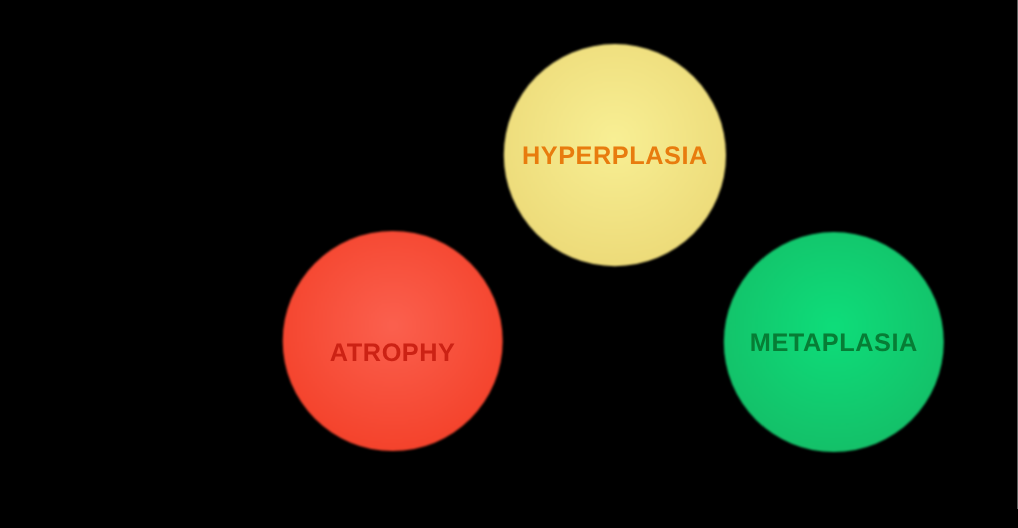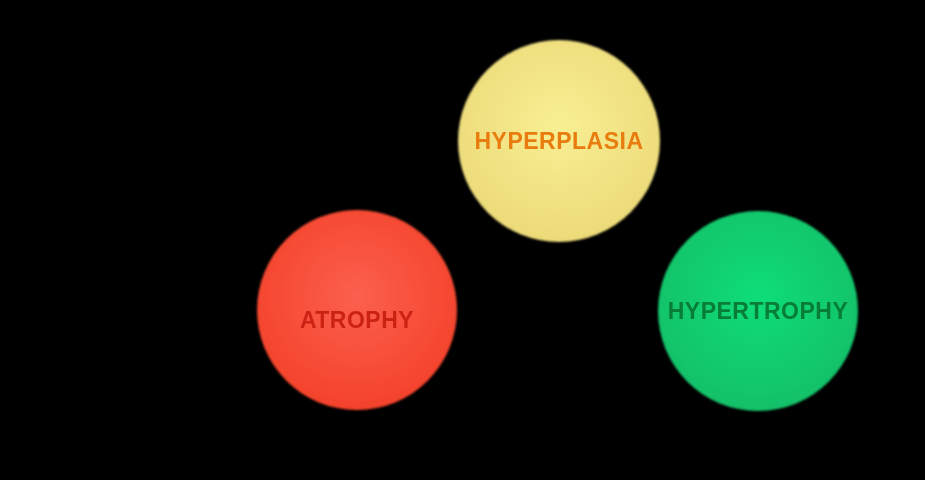--- a/index.html
+++ b/index.html
@@ -57,16 +57,16 @@
     <span class="bubble-label" style="color: rgb(232, 124, 14);">HYPERPLASIA</span>
   </div>
 
   <div class="bubble bubble-2">
     <div class="bubble-fill" style="background: radial-gradient(circle at 50% 43%, rgb(251, 96, 78) 0%, rgb(242, 57, 32) 100%);"></div>
     <span class="bubble-label" style="color: rgb(204, 34, 20); margin-top: 20px;">ATROPHY</span>
   </div>
 
   <div class="bubble bubble-3">
     <div class="bubble-fill" style="background: radial-gradient(circle at 50% 43%, rgb(14, 221, 122) 0%, rgb(22, 183, 99) 100%);"></div>
-    <span class="bubble-label" style="color: rgb(7, 125, 53);">HYPERTROPHY</span>
+    <span class="bubble-label" style="color: rgb(7, 125, 53);">METAPLASIA</span>
   </div>
 
 </div>
 
 </body></html>

